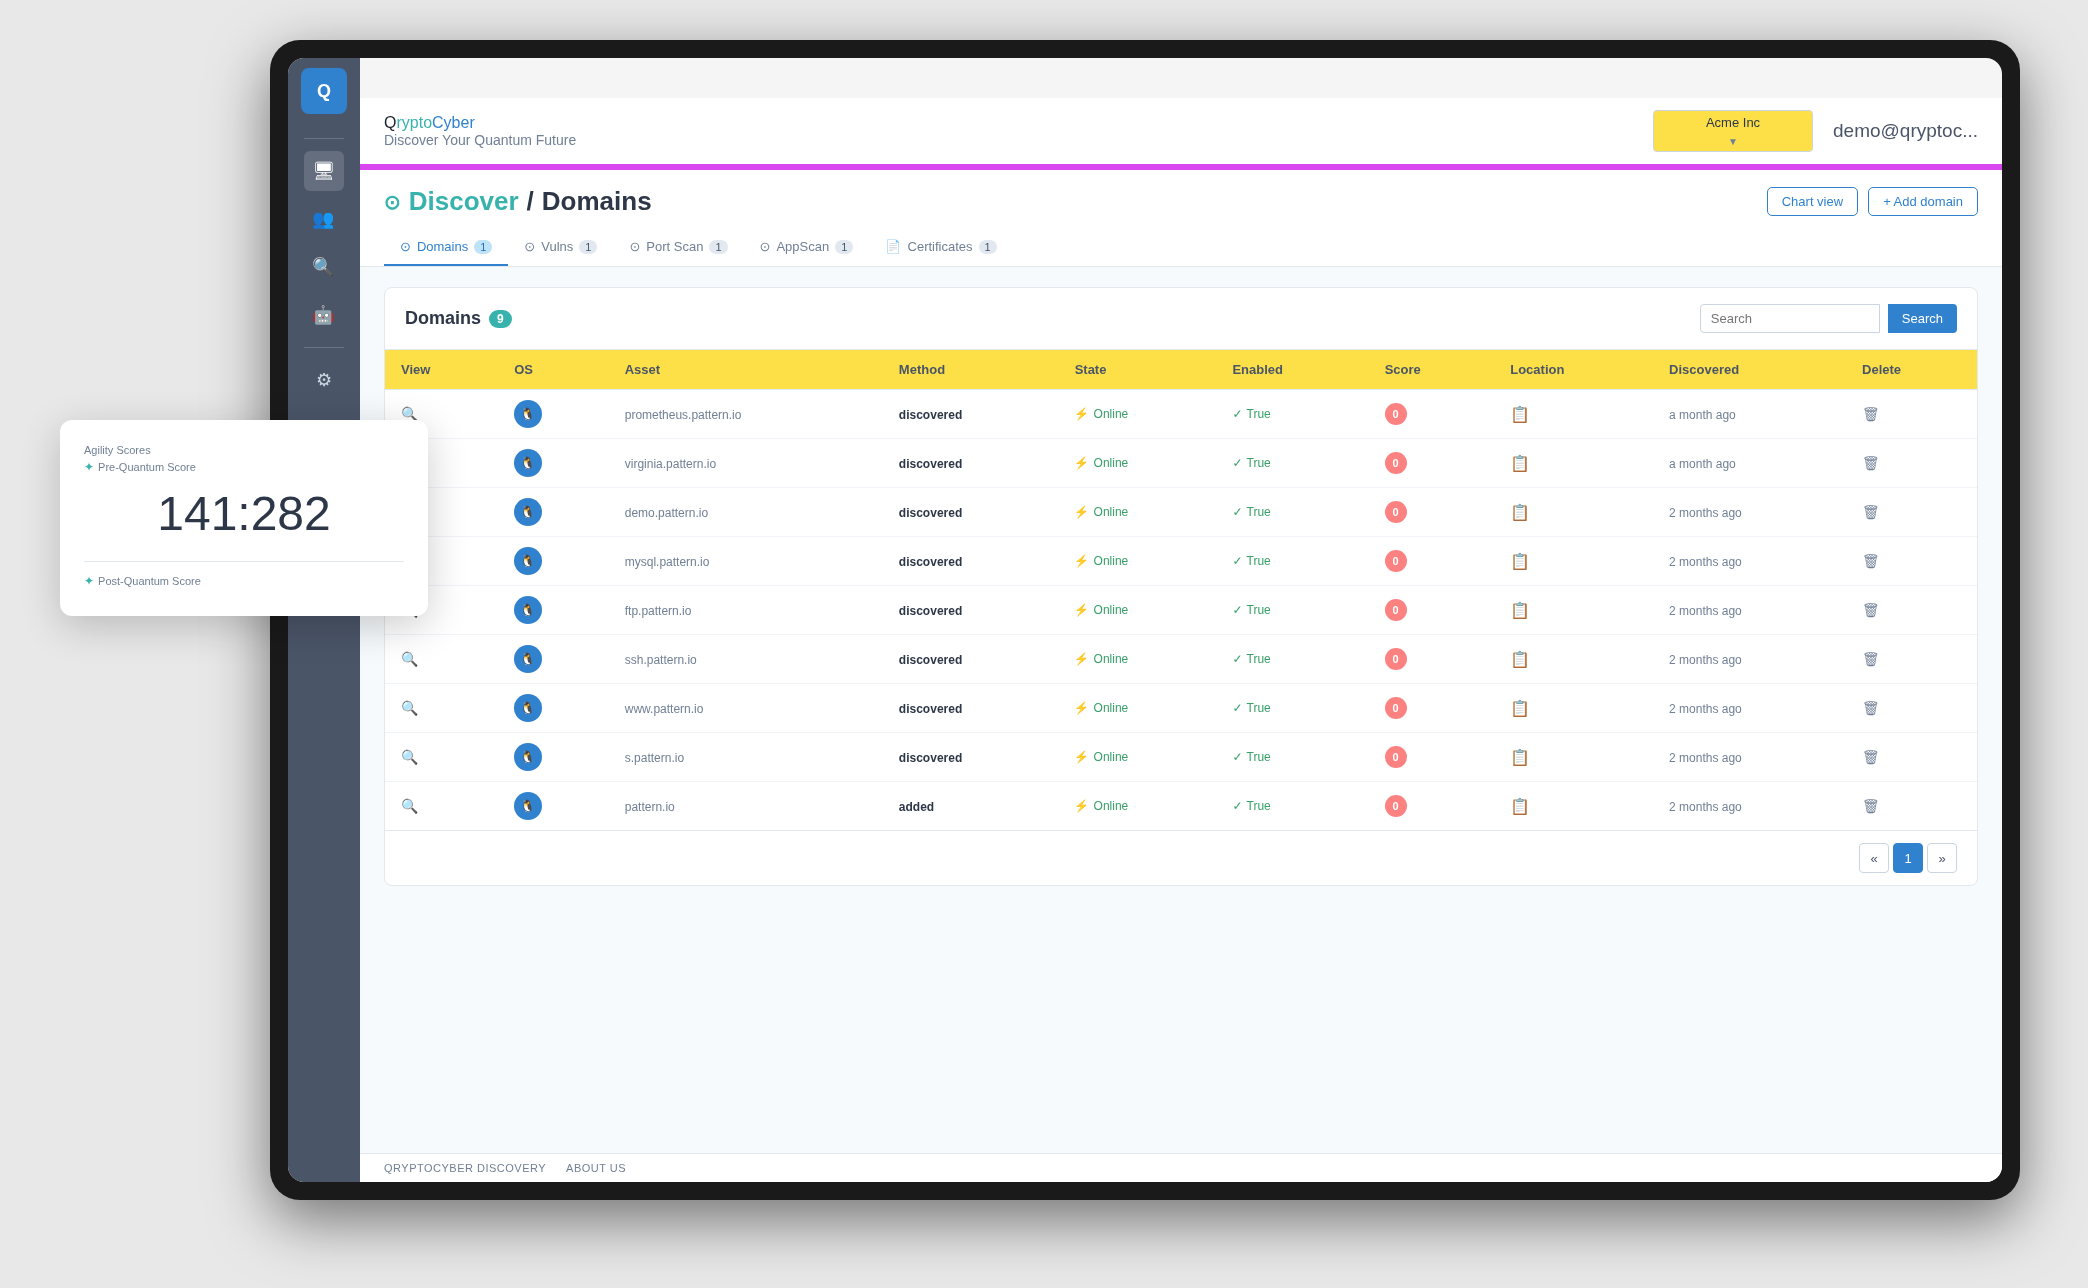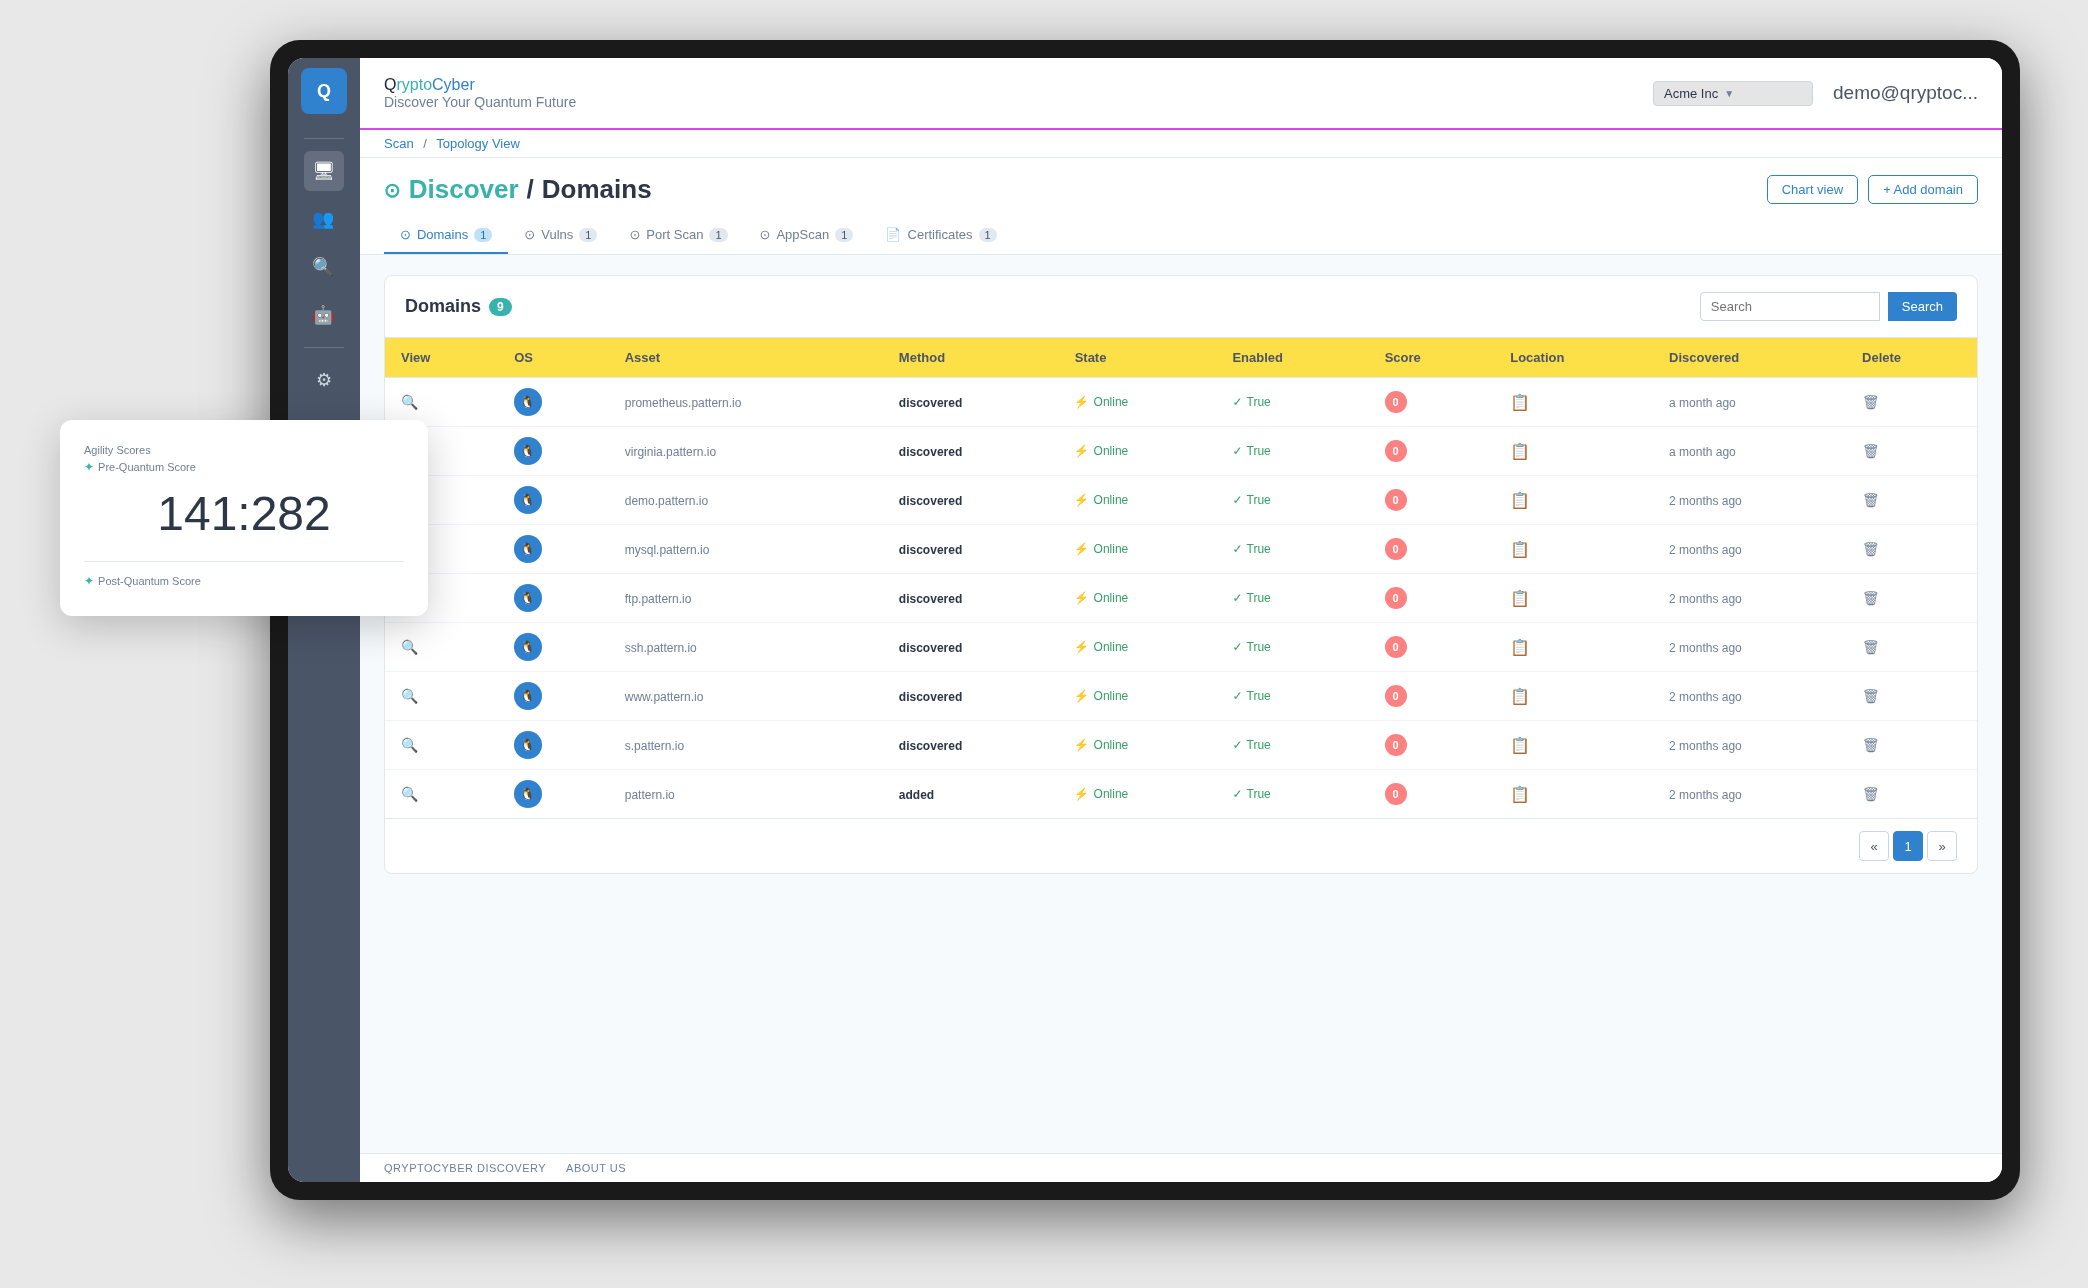--- a/index.html
+++ b/index.html
@@ -89,22 +89,23 @@
     }
 
     
     .top-bar {
       background: white;
       padding: 0 24px;
       height: 72px;
       display: flex;
       align-items: center;
       justify-content: space-between;
-      border-bottom: 2px solid #d946ef;
+      border-bottom: 6px solid #d946ef;
       flex-shrink: 0;
+      margin-top: 40px;
     }
     .logo-area {
       display: flex;
       flex-direction: column;
     }
     .logo-q { color: #1a202c; }
     .logo-crypto { color: #38b2ac; }
     .logo-cyber { color: #3182ce; }
     .logo-tagline {
       font-size: 14px;
@@ -118,22 +119,23 @@
     .account-select {
       border: 1px solid #cbd5e0;
       border-radius: 4px;
       padding: 4px 10px;
       font-size: 13px;
       color: #2d3748;
       display: flex;
       align-items: center;
       gap: 6px;
       cursor: pointer;
-      background: #e5e5e5;
+      background: #fde047;
       min-width: 160px;
+      flex-direction: column;
     }
     .account-select-arrow { color: #718096; font-size: 10px; }
     .user-email { font-size: 19px; color: #4a5568; }
 
     
     .breadcrumb-bar {
       background: white;
       padding: 6px 24px;
       border-bottom: 1px solid #e2e8f0;
       flex-shrink: 0;
@@ -473,27 +475,20 @@
         </div>
         <div class="top-bar-right">
           <div class="account-select">
             <span>Acme Inc</span>
             <span class="account-select-arrow">▼</span>
           </div>
           <span class="user-email">demo@qryptoc...</span>
         </div>
       </div>
 
-      <div class="breadcrumb-bar">
-        <div class="breadcrumb">
-          <a>Scan</a>
-          <span class="breadcrumb-sep">/</span>
-          <a>Topology View</a>
-        </div>
-      </div>
 
       <div class="page-header">
         <div class="page-title-row">
           <div class="page-title">
             <span class="page-title-icon">⊙</span>
             <span class="page-title-discover">Discover</span>
             <span> / </span>
             <span class="page-title-domains">Domains</span>
           </div>
           <div class="header-actions">

